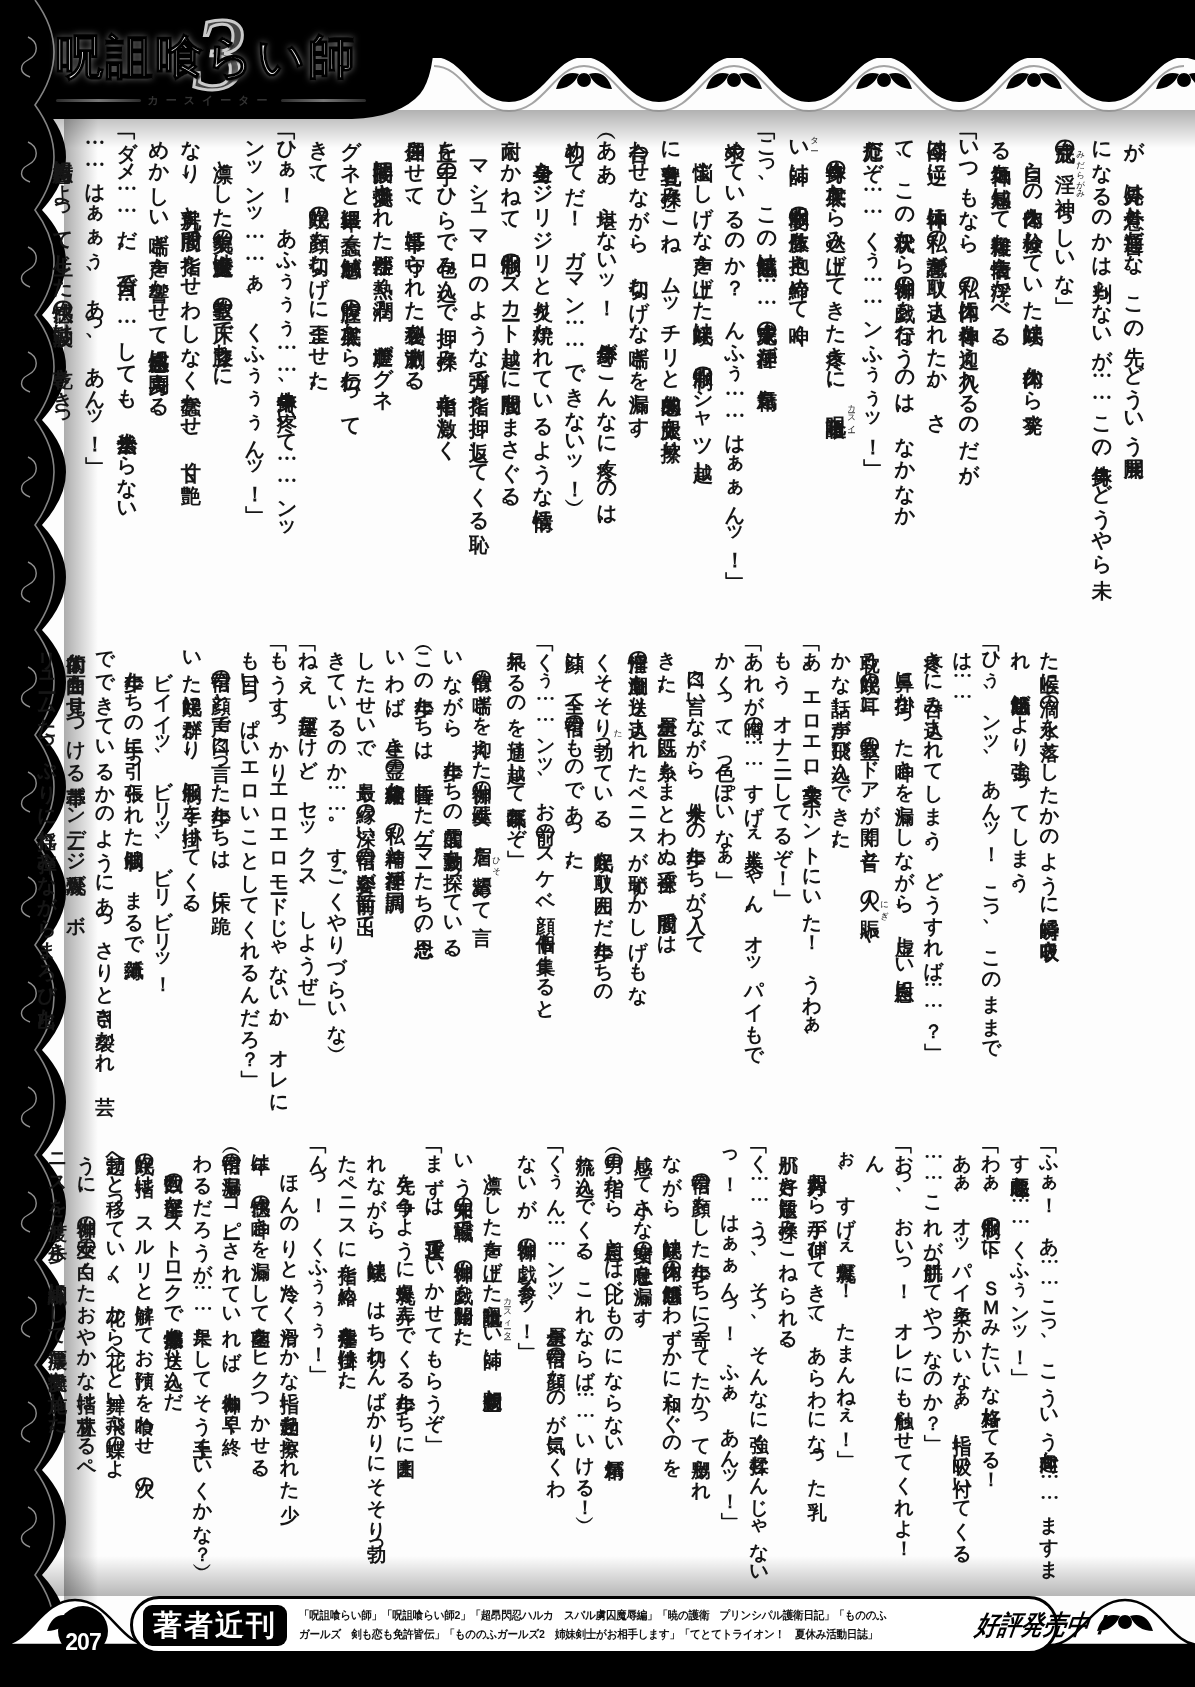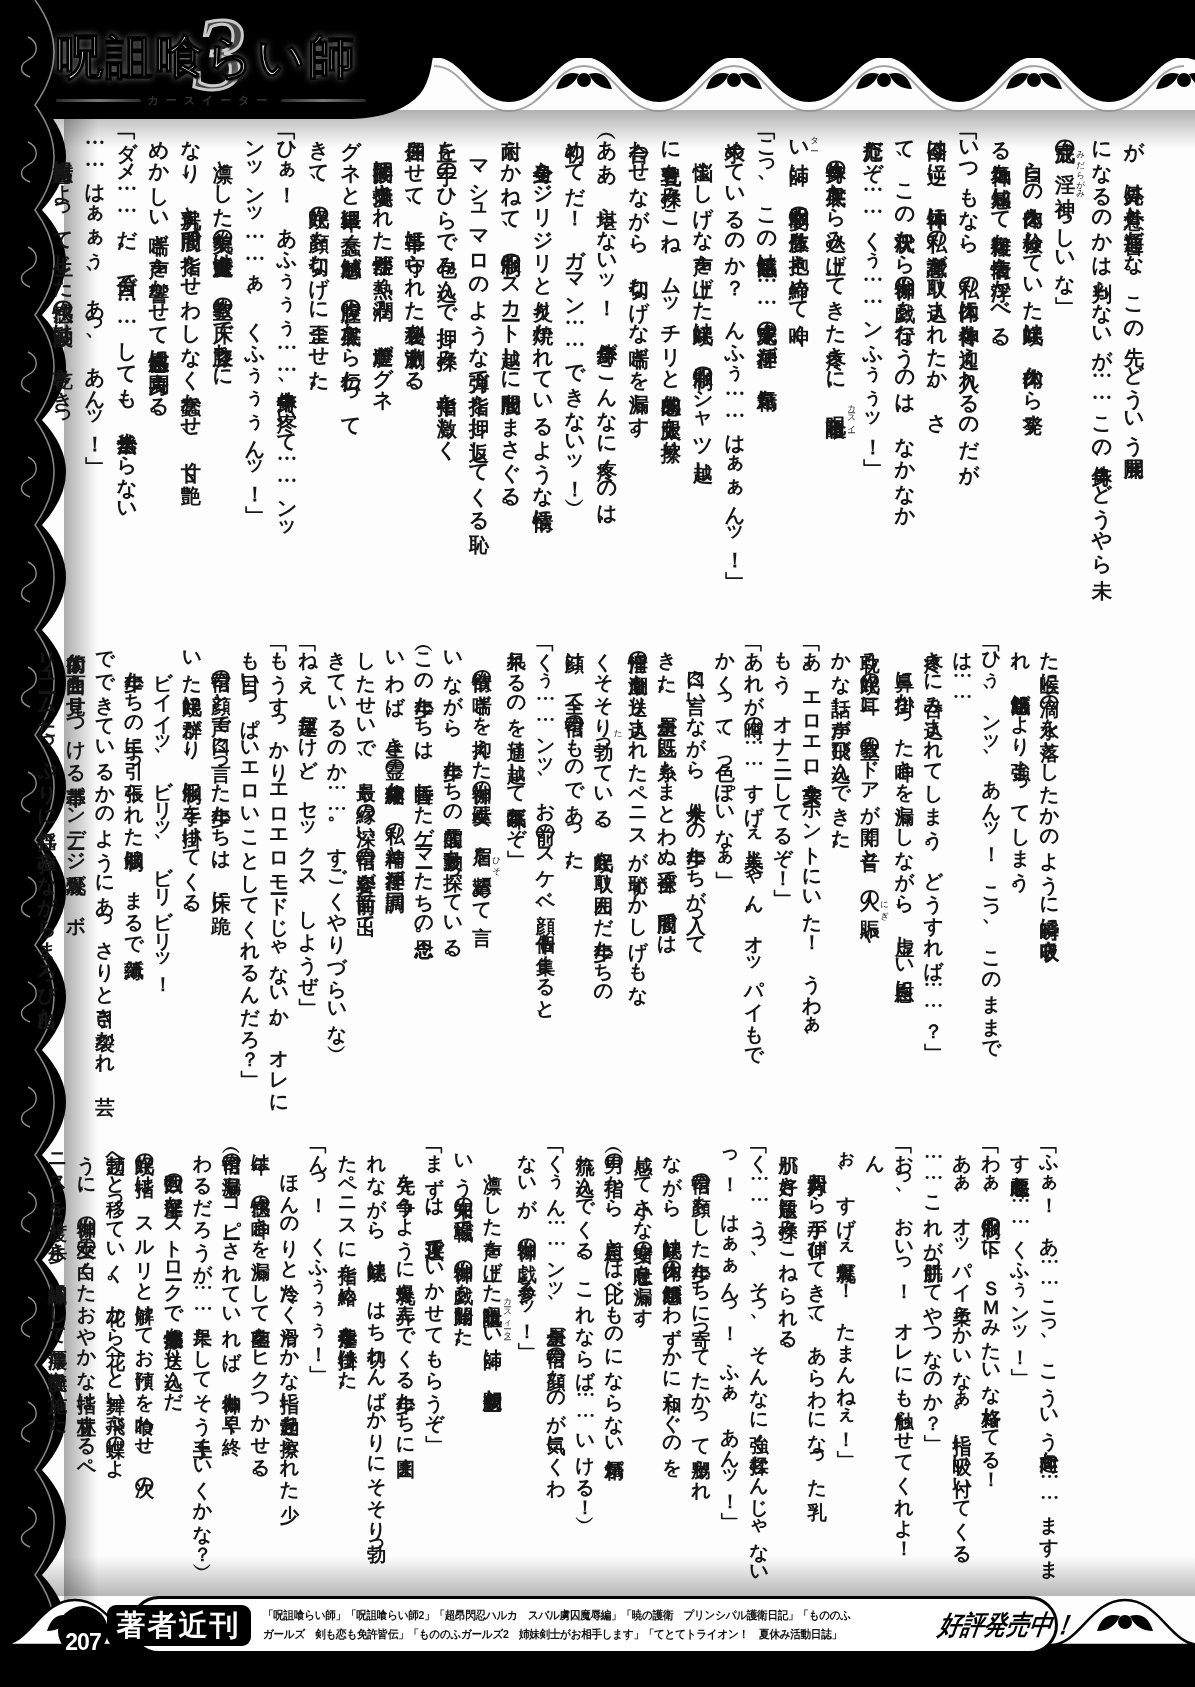--- a/index.html
+++ b/index.html
@@ -41,21 +41,21 @@
   ruby rt{font-size:8.5px;color:#111;letter-spacing:0;font-weight:400;}
 
   
   .page-badge{position:absolute;z-index:7;left:58px;top:1606px;width:50px;height:50px;
       border-radius:50%;background:#000;display:flex;align-items:flex-end;justify-content:center;}
   .page-badge span{color:#fff;font-size:23px;font-weight:700;
       font-family:"Liberation Sans","DejaVu Sans",sans-serif;letter-spacing:-1px;}
   .pub-bar{position:absolute;z-index:6;left:130px;top:1596px;width:928px;height:58px;
       background:#fff;border:3.5px solid #000;border-radius:32px;box-sizing:border-box;
       display:flex;align-items:center;padding:0 16px 0 10px;gap:12px;
-      font-family:"Liberation Sans","DejaVu Sans",sans-serif;justify-content:center;}
+      font-family:"Liberation Sans","DejaVu Sans",sans-serif;}
   .pub-label{background:#000;color:#fff;font-weight:800;font-size:29px;line-height:1;
       padding:6px 10px;border-radius:9px;letter-spacing:2px;white-space:nowrap;}
   .pub-titles{font-size:11.5px;font-weight:700;line-height:19px;letter-spacing:-.3px;
       color:#111;transform:scaleX(.92);transform-origin:left center;white-space:nowrap;}
   .pub-sale{margin-left:auto;font-size:27px;font-weight:900;font-style:italic;color:#000;
       transform:skewX(-9deg) scaleX(.84);transform-origin:right center;white-space:nowrap;
       letter-spacing:0px;}
 </style>
 </head>
 <body>

